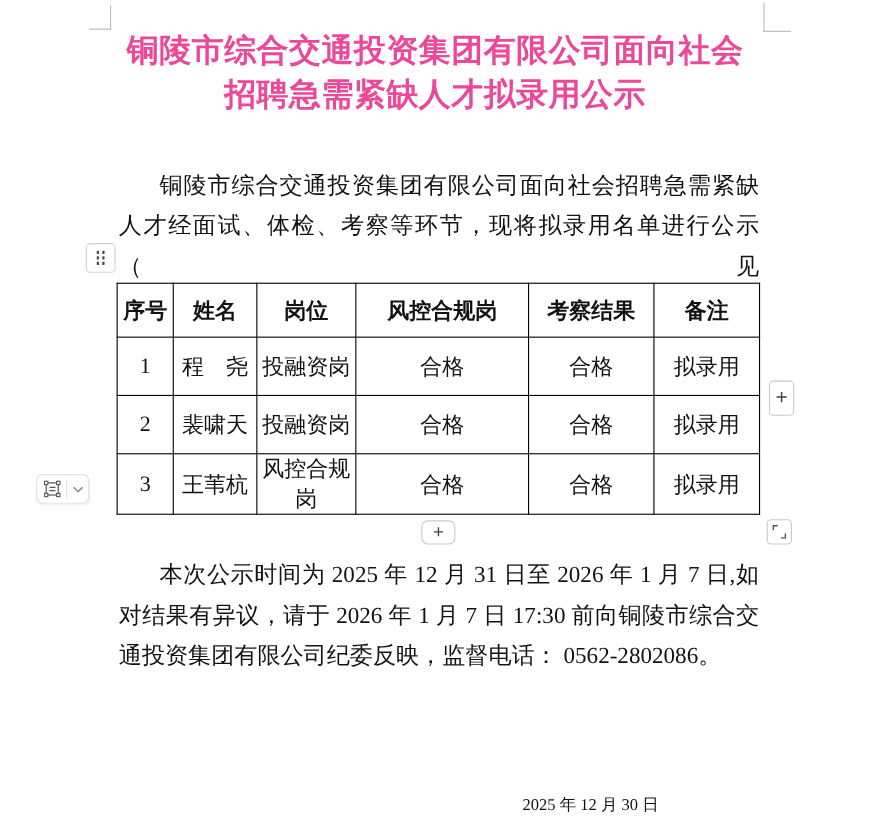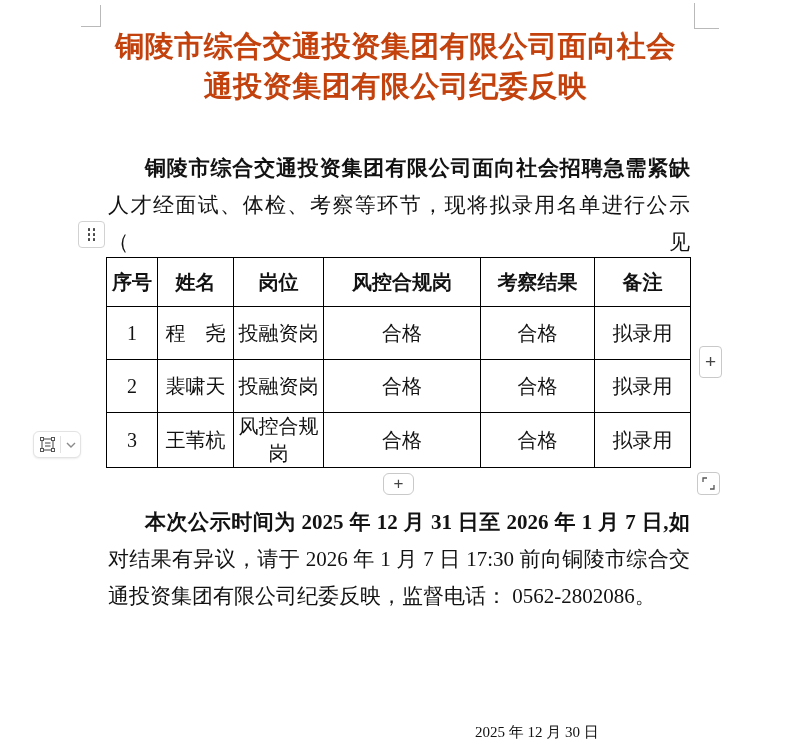--- a/index.html
+++ b/index.html
@@ -27,36 +27,36 @@
   }
 
   
   .doc-title {
     position: absolute;
     left: 0; top: 26px; width: 791px;
     text-align: center;
     font-size: 29px;
     font-weight: bold;
     line-height: 40px;
-    color: #c2410c;
+    color: #ec4899;
     letter-spacing: 0.5px;
   }
   .para {
     position: absolute;
     left: 108px; width: 582px;
     font-size: 21px;
     line-height: 37px;
   }
   .para .line { white-space: nowrap; }
   .para .line.justify {
     white-space: normal;
     text-align: justify;
     text-align-last: justify;
   }
-  .para .line.indent { text-indent: 37px; font-weight: bold; }
+  .para .line.indent { text-indent: 37px; }
   .intro { top: 150px; }
   .notice { top: 504px; }
 
   .doc-date {
     position: absolute;
     left: 475px; top: 718px;
     font-size: 15px;
     line-height: 28px;
     white-space: nowrap;
   }
@@ -122,21 +122,21 @@
 </head>
 <body>
 
 <div class="page">
 
   <div class="mark mark-tl"></div>
   <div class="mark mark-tr"></div>
 
   <div class="doc-title">
     <div>铜陵市综合交通投资集团有限公司面向社会</div>
-    <div>通投资集团有限公司纪委反映</div>
+    <div>招聘急需紧缺人才拟录用公示</div>
   </div>
 
   <div class="para intro">
     <div class="line justify indent">铜陵市综合交通投资集团有限公司面向社会招聘急需紧缺</div>
     <div class="line justify">人才经面试、体检、考察等环节，现将拟录用名单进行公示（见</div>
   </div>
 
   <div class="ctl drag-handle">
     <span class="dots">
       <i></i>

